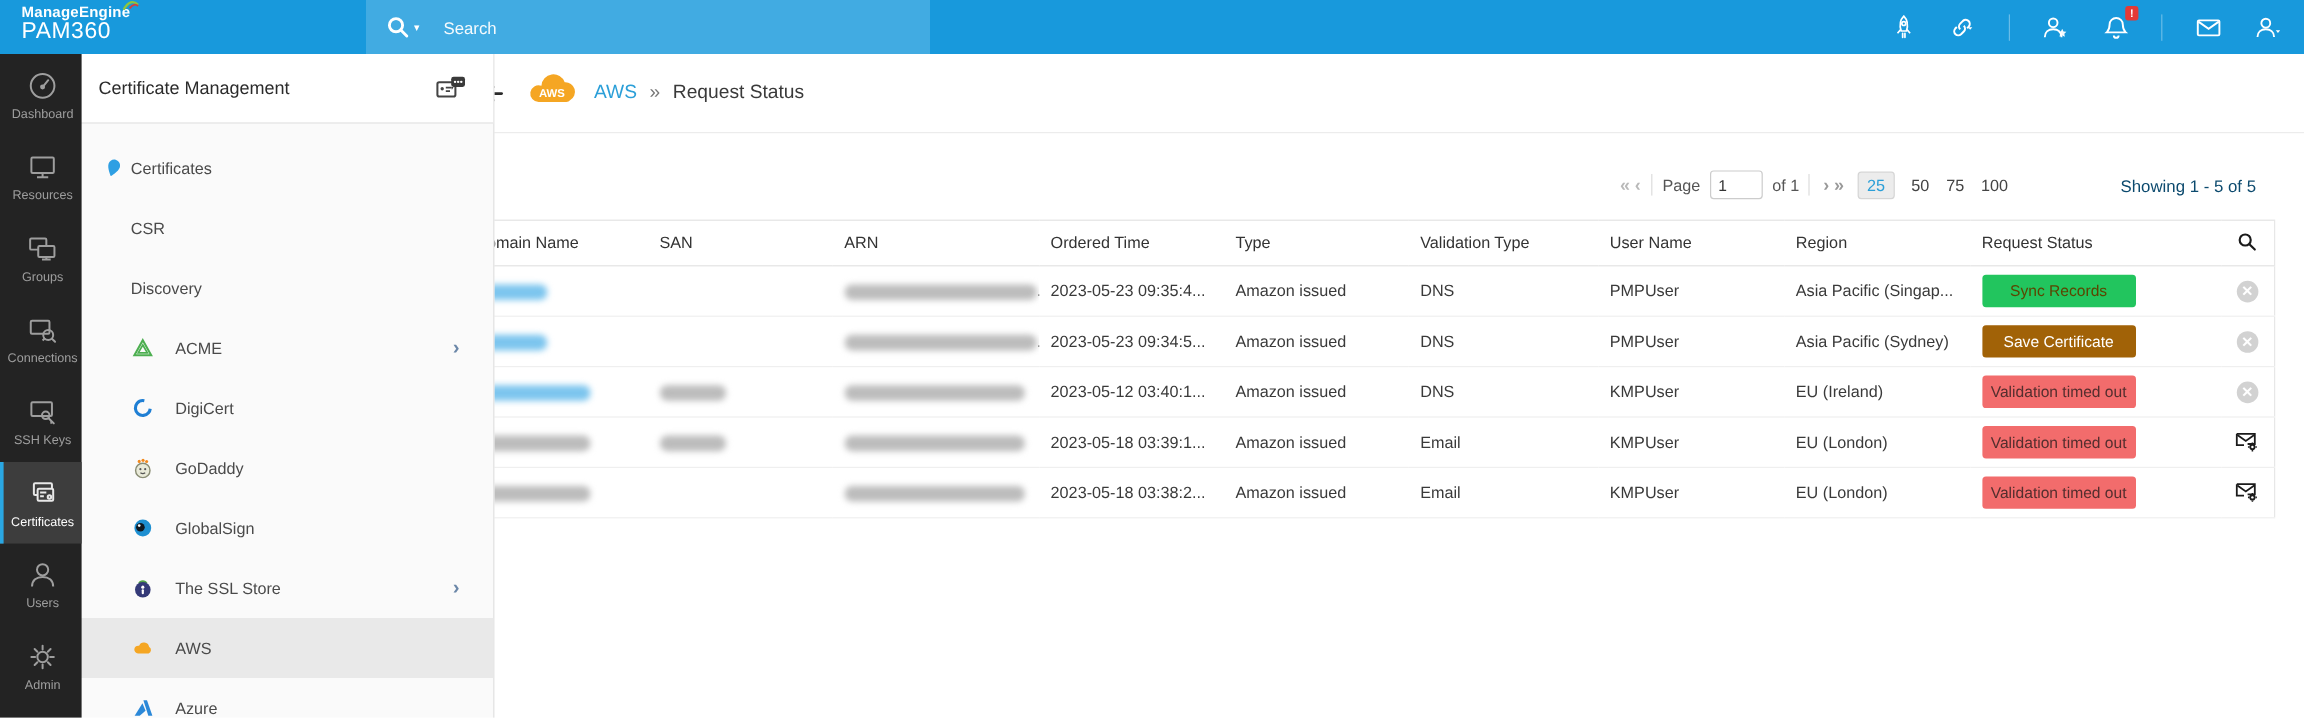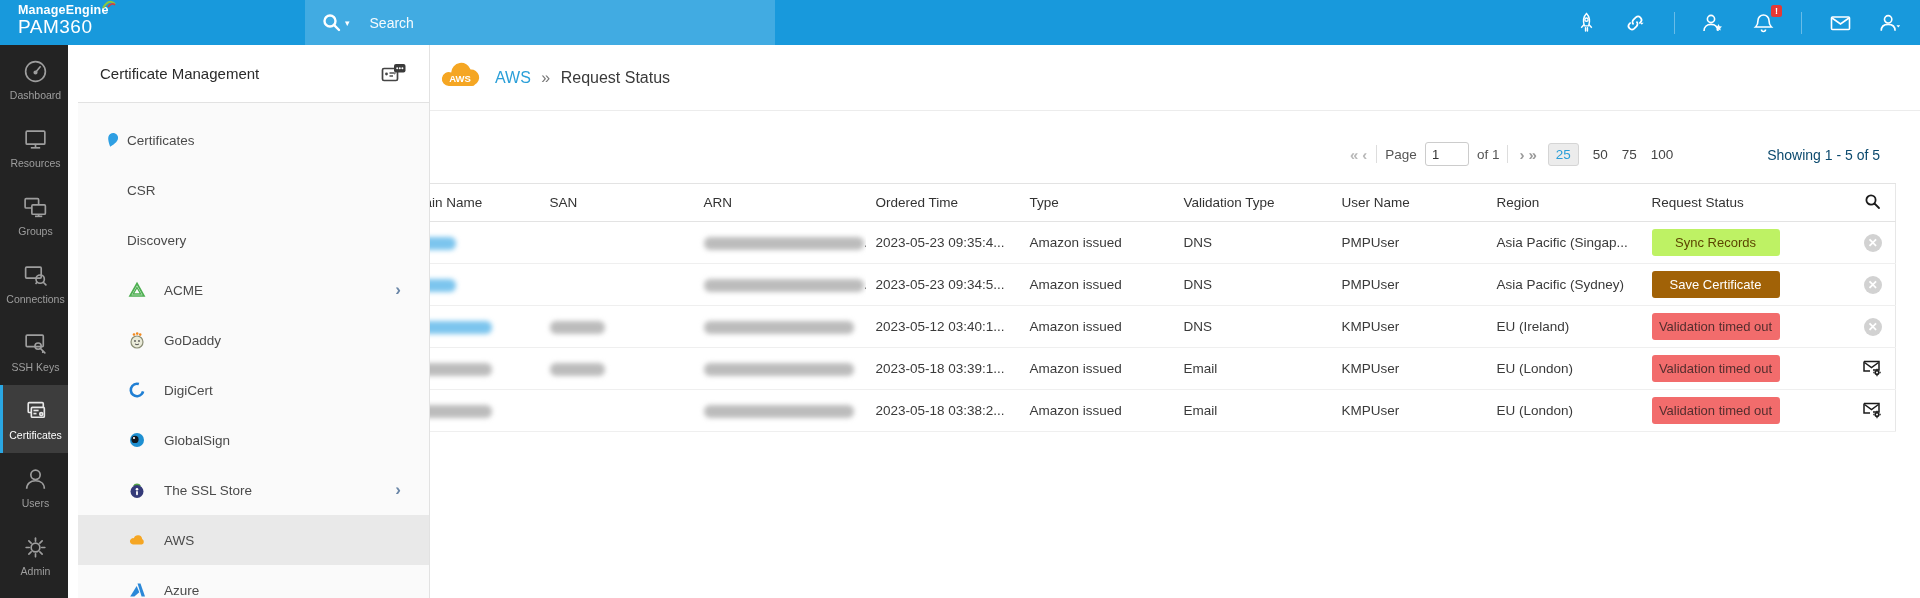--- a/index.html
+++ b/index.html
@@ -27,21 +27,21 @@
   .rail { position:absolute; left:0; top:45px; width:68px; height:553px; background:#232323; z-index:4; }
   .rail-item { height:68px; display:flex; flex-direction:column; align-items:center; justify-content:center;
     gap:4px; cursor:pointer; border-left:3px solid transparent; }
   .rail-item .lbl { font-size:10.5px; color:#9e9e9e;text-align:center; }
   .rail-item svg { stroke:#9e9e9e; }
   .rail-item.active { background:#3d3d3d; border-left:3px solid #2aa7e3; }
   .rail-item.active .lbl { color:#fdfdfd; }
   .rail-item.active svg { stroke:#e8e8e8; }
 
   
-  .subbar { position:absolute; left:78px; top:45px; width:352px; height:553px; background:#fafafa;
+  .subbar { position:absolute; left:60px; top:45px; width:352px; height:553px; background:#fafafa;
     border-right:1px solid #e2e2e2; z-index:3; }
   .subbar-header { height:58px; background:#fff; border-bottom:1px solid #e2e2e2;
     display:flex; align-items:center; padding:0 22px; justify-content:space-between; }
   .subbar-title { font-size:15px; color:#2b2b2b; }
   .sub-list { padding-top:12px; }
   .sub-item { position:relative; height:50px; display:flex; align-items:center; padding-left:49px;
     font-size:13.5px; color:#4a4a4a; cursor:pointer; }
   .sub-item.provider { padding-left:86px; }
   .sub-item .lead { position:absolute; left:26px; top:50%; transform:translateY(-50%); }
   .sub-item .p-ico { position:absolute; left:50px; top:50%; transform:translateY(-50%); width:18px; height:18px; }
@@ -270,35 +270,35 @@
     <div class="sub-item provider">
       <svg class="p-ico" viewBox="0 0 18 18">
           <path d="M9 2.5 L16 15 H2 Z" fill="none" stroke="#4caf50" stroke-width="1.7"></path>
           <path d="M9 6.5 L12.8 13 H5.2 Z" fill="none" stroke="#4caf50" stroke-width="1.4"></path>
         </svg>
       <span>ACME</span>
       <span class="chev">›</span>
     </div>
     <div class="sub-item provider">
       <svg class="p-ico" viewBox="0 0 18 18">
+          <circle cx="9" cy="9" r="6.2" fill="none" stroke="#1f7fd4" stroke-width="2.6" stroke-dasharray="26 9" transform="rotate(40 9 9)"></circle>
+        </svg>
+      <span>DigiCert</span>
+    </div>
+    <div class="sub-item provider">
+      <svg class="p-ico" viewBox="0 0 18 18">
           <circle cx="6" cy="3.5" r="1.3" fill="#f28a1f"></circle>
           <circle cx="9.2" cy="2.6" r="1.3" fill="#f28a1f"></circle>
           <circle cx="12.2" cy="3.6" r="1.3" fill="#f28a1f"></circle>
           <circle cx="9" cy="11" r="6" fill="#e9ead9" stroke="#8a8d74" stroke-width="1.2"></circle>
           <circle cx="7" cy="10" r=".9" fill="#555"></circle>
           <circle cx="11" cy="10" r=".9" fill="#555"></circle>
           <path d="M7 13 q2 1.5 4 0" stroke="#555" stroke-width="1" fill="none"></path>
         </svg>
       <span>GoDaddy</span>
-    </div>
-    <div class="sub-item provider">
-      <svg class="p-ico" viewBox="0 0 18 18">
-          <circle cx="9" cy="9" r="6.2" fill="none" stroke="#1f7fd4" stroke-width="2.6" stroke-dasharray="26 9" transform="rotate(40 9 9)"></circle>
-        </svg>
-      <span>DigiCert</span>
     </div>
     <div class="sub-item provider">
       <svg class="p-ico" viewBox="0 0 18 18">
           <circle cx="9" cy="9" r="7" fill="#1d8fd1"></circle>
           <circle cx="7" cy="8.4" r="3.6" fill="#101820"></circle>
           <circle cx="6" cy="7" r="1.1" fill="#fff"></circle>
         </svg>
       <span>GlobalSign</span>
     </div>
     <div class="sub-item provider">
@@ -406,21 +406,21 @@
       <tbody>
           <tr>
             <td><span class="blur link" style="width:60px"></span></td>
             <td></td>
             <td><span class="blur plain" style="width:160px"></span></td>
             <td>2023-05-23 09:35:4...</td>
             <td>Amazon issued</td>
             <td>DNS</td>
             <td>PMPUser</td>
             <td>Asia Pacific (Singap...</td>
-            <td><span class="badge" style="background:#bef264;color:#5b4500">Sync Records</span></td>
+            <td><span class="badge" style="background:#22c55e;color:#5b4500">Sync Records</span></td>
             <td style="text-align:center"><span class="x-circle">✕</span></td>
           </tr>
           <tr>
             <td><span class="blur link" style="width:60px"></span></td>
             <td></td>
             <td><span class="blur plain" style="width:160px"></span></td>
             <td>2023-05-23 09:34:5...</td>
             <td>Amazon issued</td>
             <td>DNS</td>
             <td>PMPUser</td>

